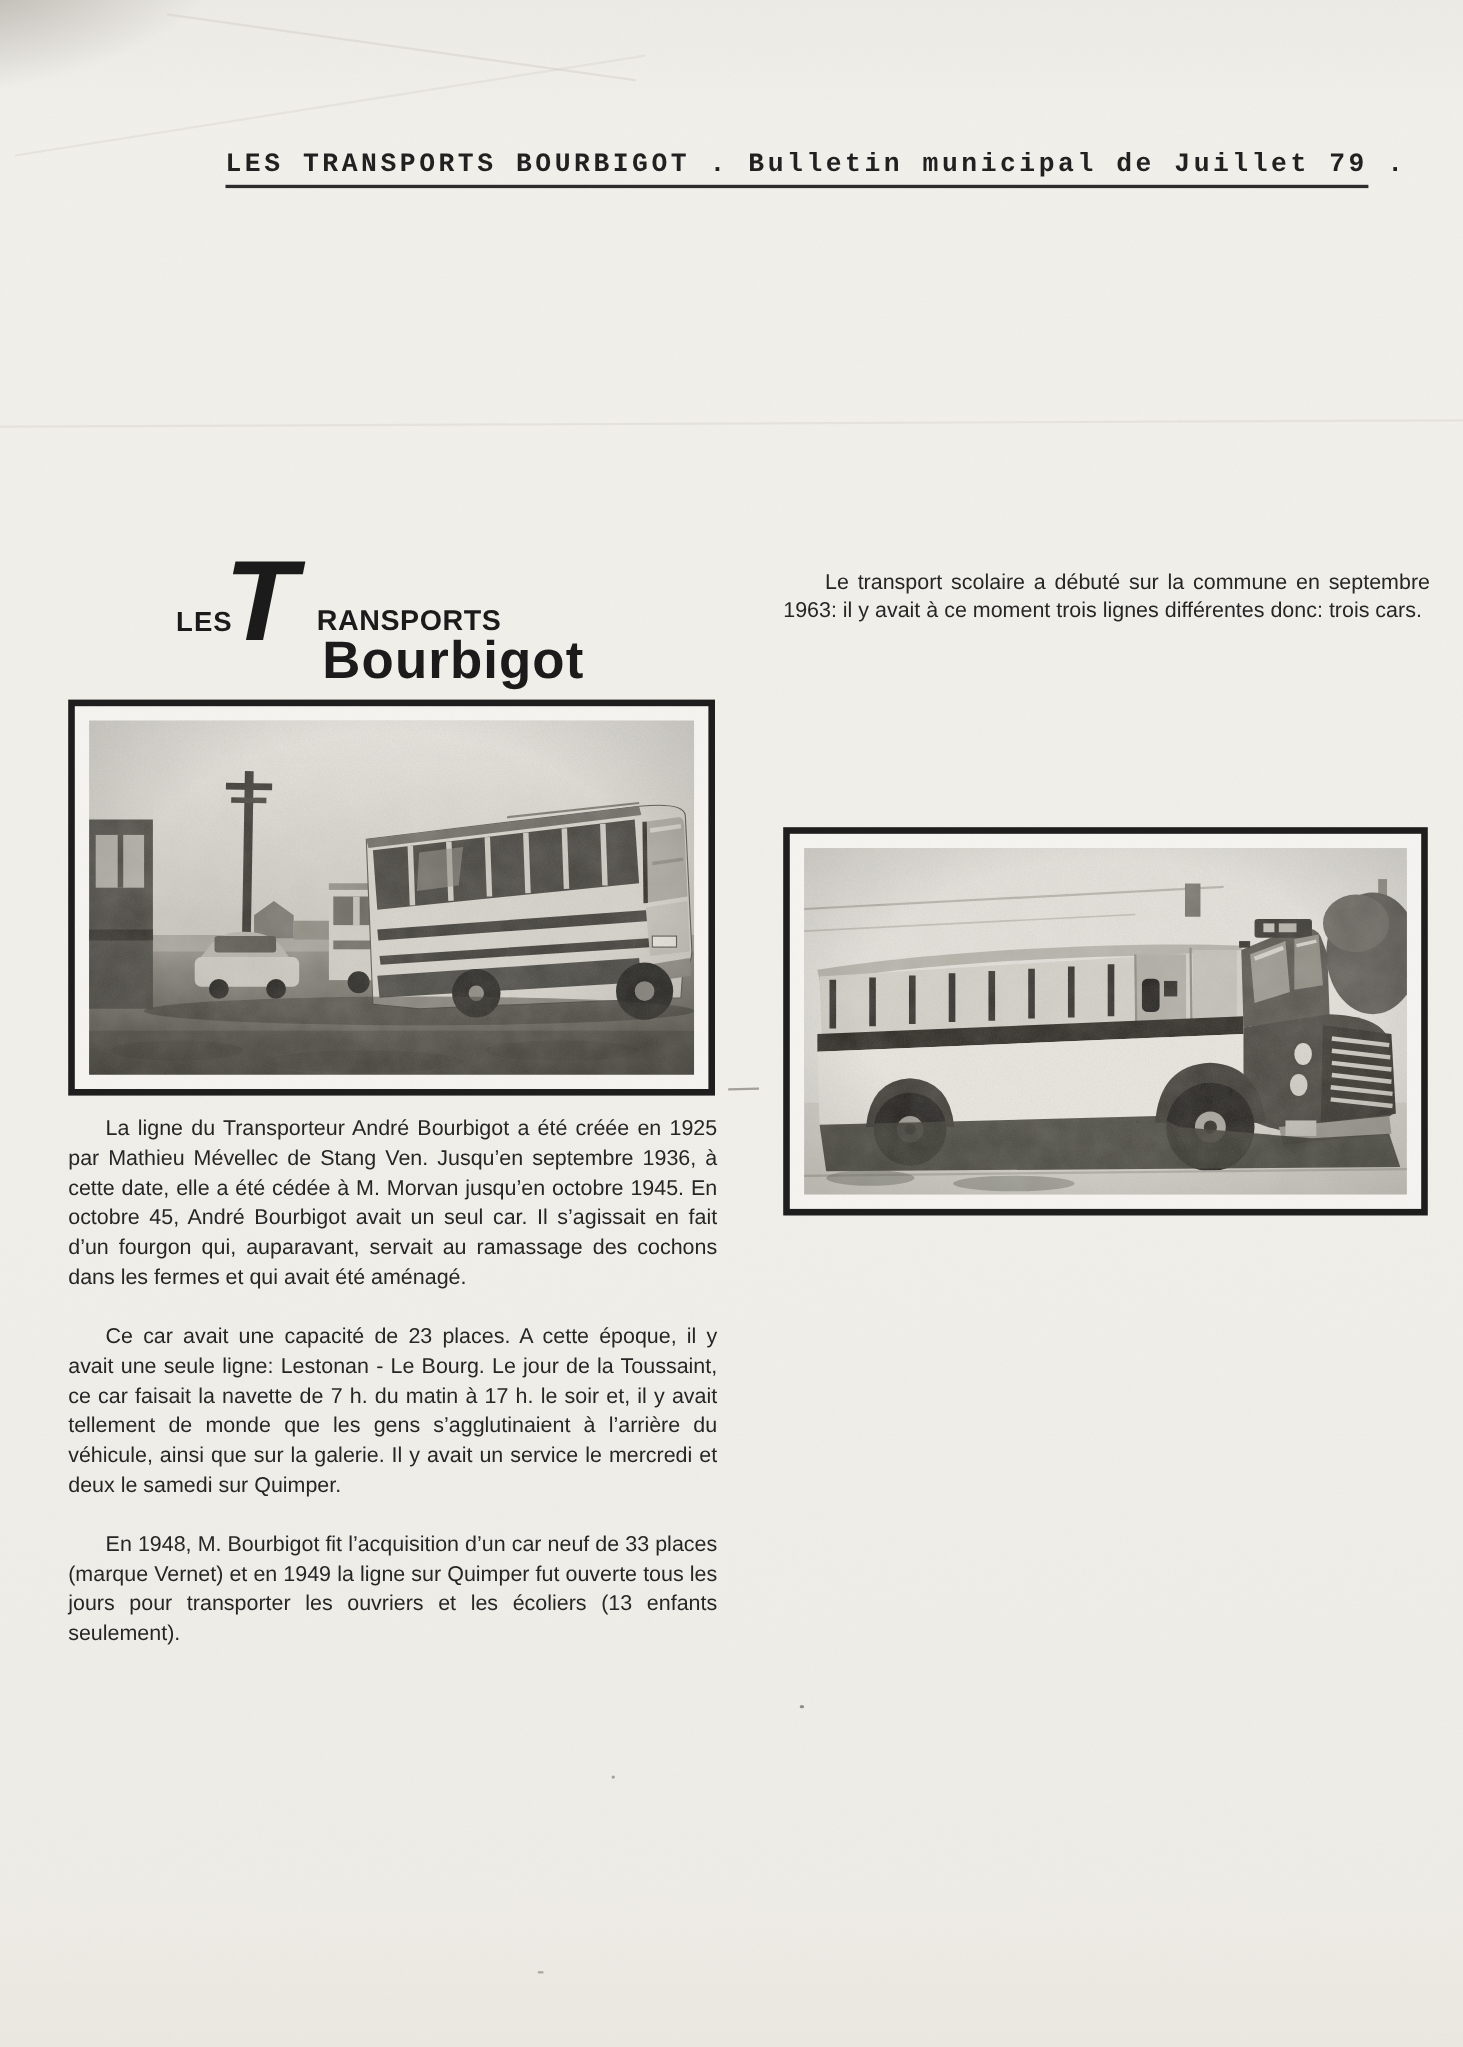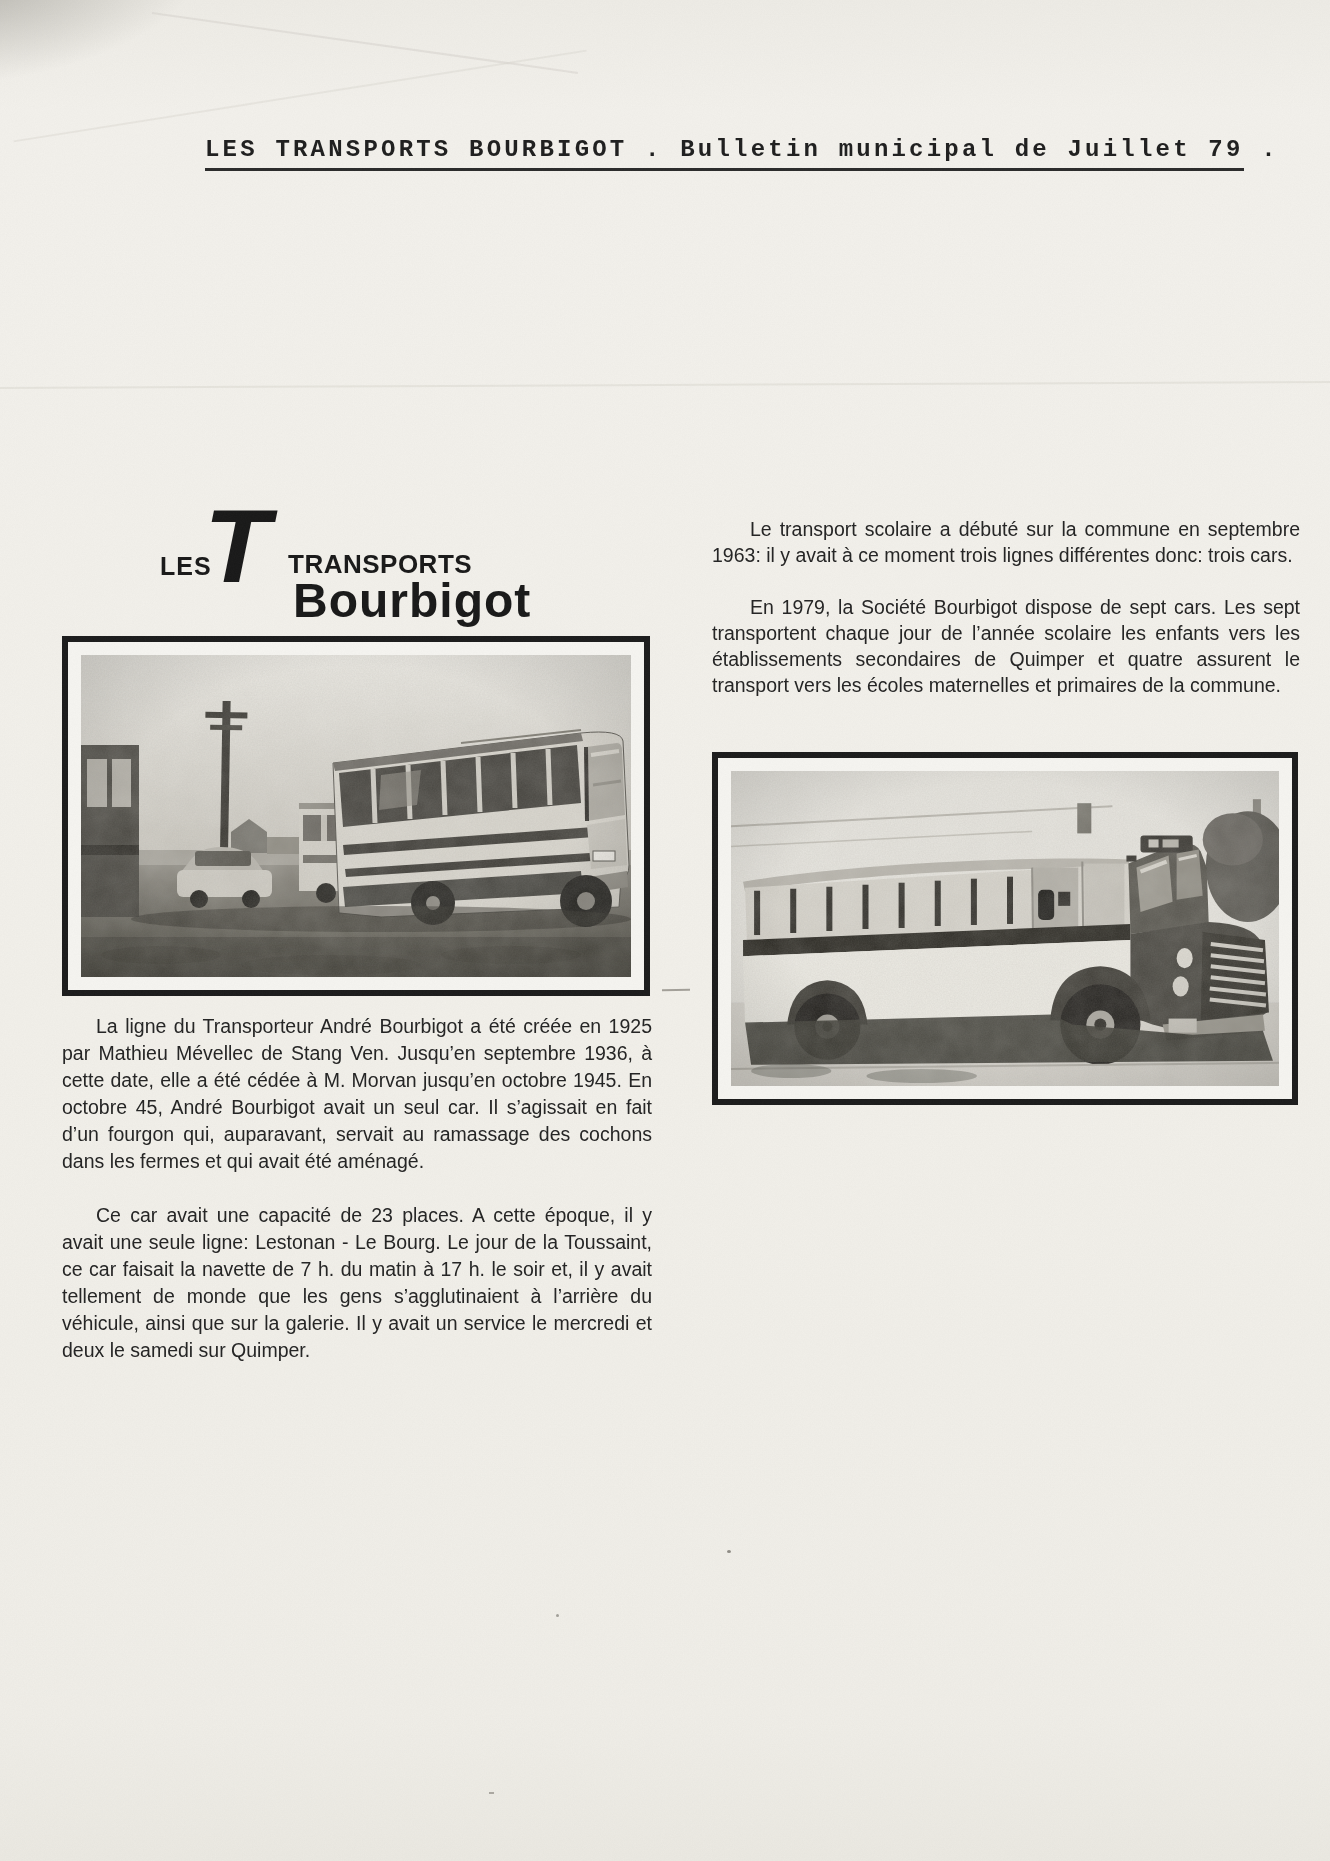--- a/index.html
+++ b/index.html
@@ -70,21 +70,21 @@
   <div class="speck" id="dash1"></div>
   <div class="speck" id="speck1"></div>
   <div class="speck" id="speck2"></div>
   <div class="speck" id="speck3"></div>
 
   <div class="hdr"><span class="hdr-main">LES TRANSPORTS BOURBIGOT . Bulletin municipal de Juillet 79</span><span> .</span></div>
 
   <div class="logo">
     <span class="logo-les">LES</span>
     <span class="logo-t">T</span>
-    <span class="logo-rans">TRANSPORTS</span>
+    <span class="logo-rans">RANSPORTS</span>
     <span class="logo-name">Bourbigot</span>
   </div>
 
   <figure class="photo-frame" id="photoL" style="margin:0" aria-label="Row of Bourbigot coaches parked along a village street, modern coach in foreground">
     <div class="photo-inner">
       <svg viewBox="0 0 550 322" preserveAspectRatio="none">
         <defs>
           <linearGradient id="skyL" x1="0" y1="0" x2="0" y2="1">
             <stop offset="0" stop-color="#eae8e2"></stop>
               <stop offset="1" stop-color="#c8c5bd"></stop>
@@ -281,26 +281,26 @@
         <ellipse cx="190" cy="303" rx="55" ry="7" fill="#56544d" opacity=".4"></ellipse>
         <rect width="546" height="313" filter="url(#blotchR)" opacity=".35"></rect>
         <rect width="546" height="313" filter="url(#grainR)" opacity=".3"></rect>
         <rect width="546" height="313" fill="url(#vigR)"></rect>
       </svg>
     </div>
   </figure>
 
   <div class="col-right">
     <p>Le transport scolaire a débuté sur la commune en septembre 1963: il y avait à ce moment trois lignes différentes donc: trois cars.</p>
-    <p>En 1979, la Société Bourbigot dispose de sept cars. Les sept transportent chaque jour de l’année scolaire les enfants vers les établissements secondaires de Quimper et quatre assurent le transport vers les écoles maternelles et primaires de la commune.</p>
   </div>
 
   <div class="col-left">
     <p>La ligne du Transporteur André Bourbigot a été créée en 1925 par Mathieu Mévellec de Stang Ven. Jusqu’en septembre 1936, à cette date, elle a été cédée à M. Morvan jusqu’en octobre 1945. En octobre 45, André Bourbigot avait un seul car. Il s’agissait en fait d’un fourgon qui, auparavant, servait au ramassage des cochons dans les fermes et qui avait été aménagé.</p>
     <p>Ce car avait une capacité de 23 places. A cette époque, il y avait une seule ligne: Lestonan - Le Bourg. Le jour de la Toussaint, ce car faisait la navette de 7 h. du matin à 17 h. le soir et, il y avait tellement de monde que les gens s’agglutinaient à l’arrière du véhicule, ainsi que sur la galerie. Il y avait un service le mercredi et deux le samedi sur Quimper.</p>
+    <p>En 1948, M. Bourbigot fit l’acquisition d’un car neuf de 33 places (marque Vernet) et en 1949 la ligne sur Quimper fut ouverte tous les jours pour transporter les ouvriers et les écoliers (13 enfants seulement).</p>
   </div>
 
   <svg class="page-grain" width="1330" height="1861">
     <filter id="paperNoise">
         <feTurbulence type="fractalNoise" baseFrequency="0.9" numOctaves="2" stitchTiles="stitch"></feTurbulence>
       <feColorMatrix type="matrix" values="0 0 0 0 .3  0 0 0 0 .3  0 0 0 0 .28  0 0 0 1 0"></feColorMatrix>
       </filter>
     <rect width="1330" height="1861" filter="url(#paperNoise)"></rect>
   </svg>
 

